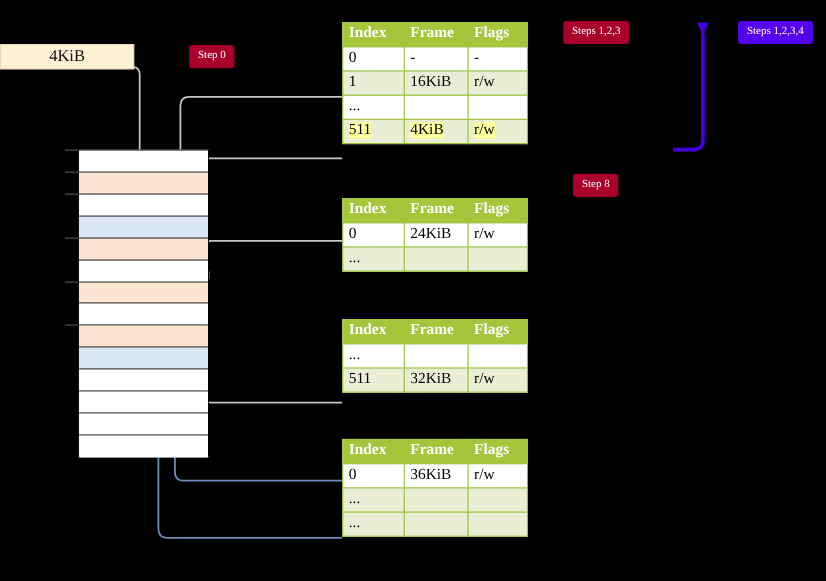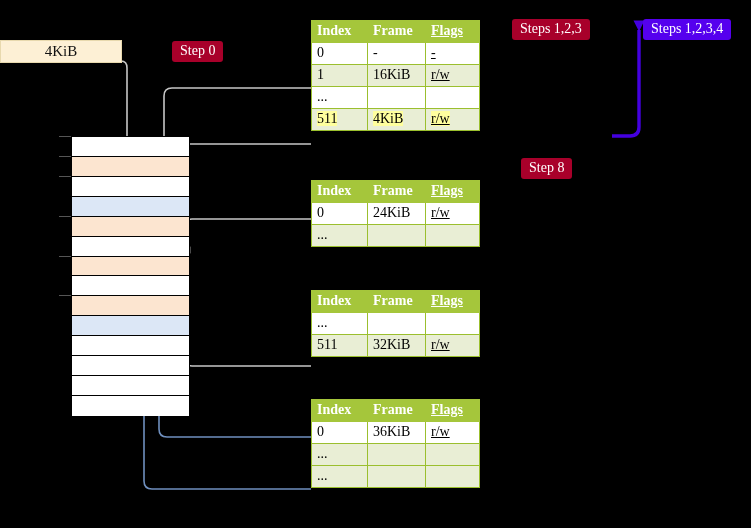--- a/index.html
+++ b/index.html
@@ -21,21 +21,21 @@
     text-align:center;
     font-size:15px;
     line-height:20px;
     color:#111;
   }
 
   
   .badge{
     position:absolute;
     color:#fff;
-    font-size:14px;
+    font-size:10px;
     line-height:18px;
     padding:1px 8px 2px 8px;
     border-radius:3px;
     white-space:nowrap;
   }
   .badge.red{background:#a8002a;}
   .badge.blue{background:#5500ee;}
 
   
   #memgrid{
@@ -82,21 +82,21 @@
     color:#ffffff;
     font-weight:bold;
     border-color:#a5c63b;
     font-size:14px;
   }
   .ptable tr.r-white td{background:#ffffff;}
   .ptable tr.r-tint td{background:#e9eed5;}
   .ptable td .hl{background:#ffff9e;}
   .c-index{width:56px;}
   .c-frame{width:58px;}
-  .c-flags{width:54px;text-decoration:underline;}
+  .c-flags{width:54px;}
 </style>
 </head>
 <body>
 
 <div id="stage">
 
   <svg id="wires" viewBox="0 0 751 528">
     <defs>
       <marker id="agray" markerWidth="9" markerHeight="9" refX="4.5" refY="7.4" orient="auto" markerUnits="userSpaceOnUse">
         <path d="M1,1 L4.5,8 L8,1 z" fill="#c6c6c6"></path>
@@ -129,21 +129,21 @@
   <div class="sizebox" style="left:0px;top:40px;width:120px;height:21px;">
     <span>4KiB</span>
   </div>
 
   <div class="badge red" style="left:172px;top:41px;">
     <span>Step 0</span>
   </div>
   <div class="badge red" style="left:512px;top:19px;">
     <span>Steps 1,2,3</span>
   </div>
-  <div class="badge blue" style="left:643px;top:19px;">
+  <div class="badge blue" style="left:671px;top:19px;">
     <span>Steps 1,2,3,4</span>
   </div>
   <div class="badge red" style="left:521px;top:158px;">
     <span>Step 8</span>
   </div>
 
   <div id="memgrid">
       <div class="mrow white" style="height: 19.9286px;"></div>
       <div class="mrow orange" style="height: 19.9286px;"></div>
       <div class="mrow white" style="height: 19.9286px;"></div>

